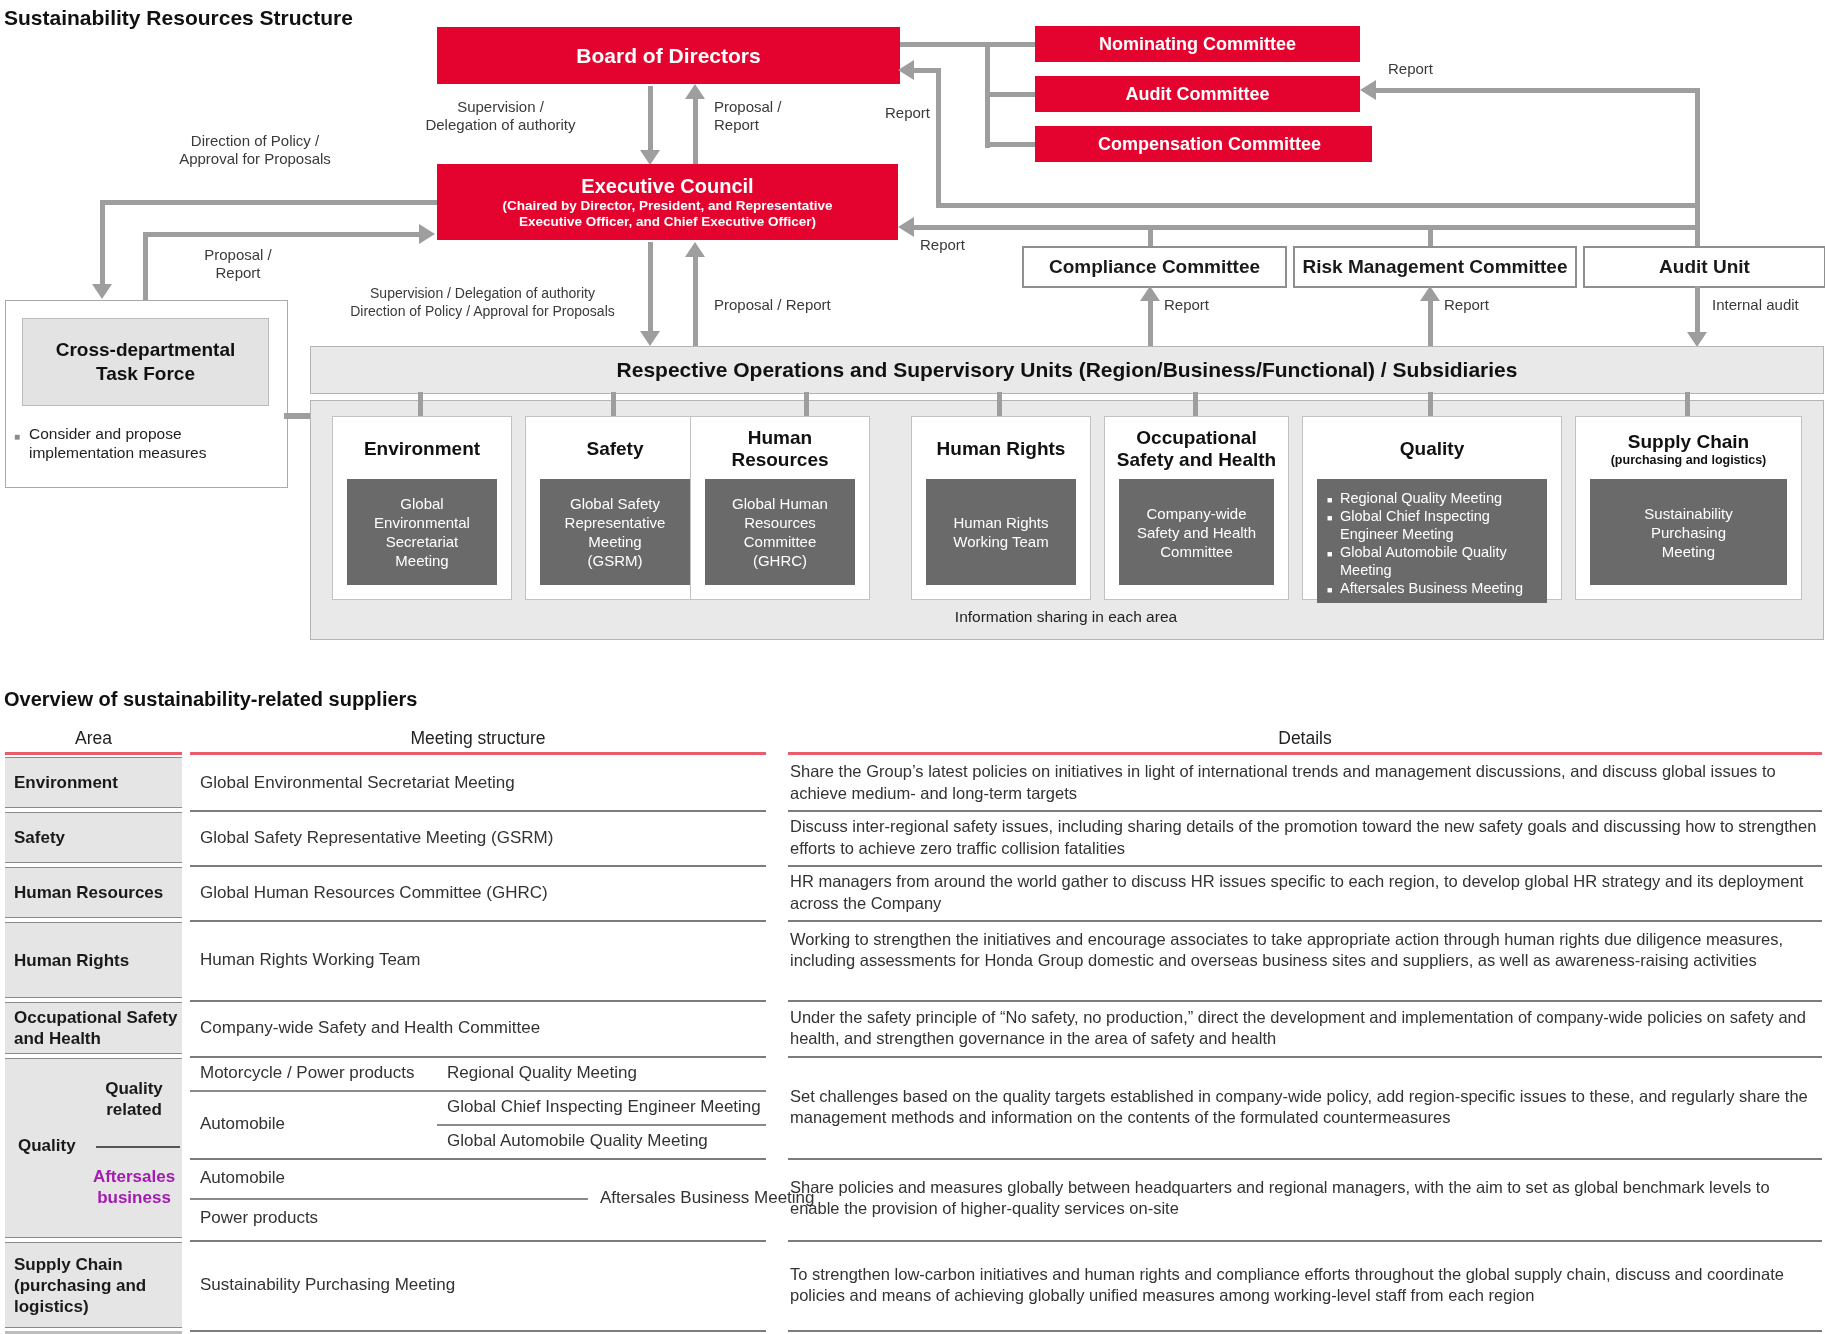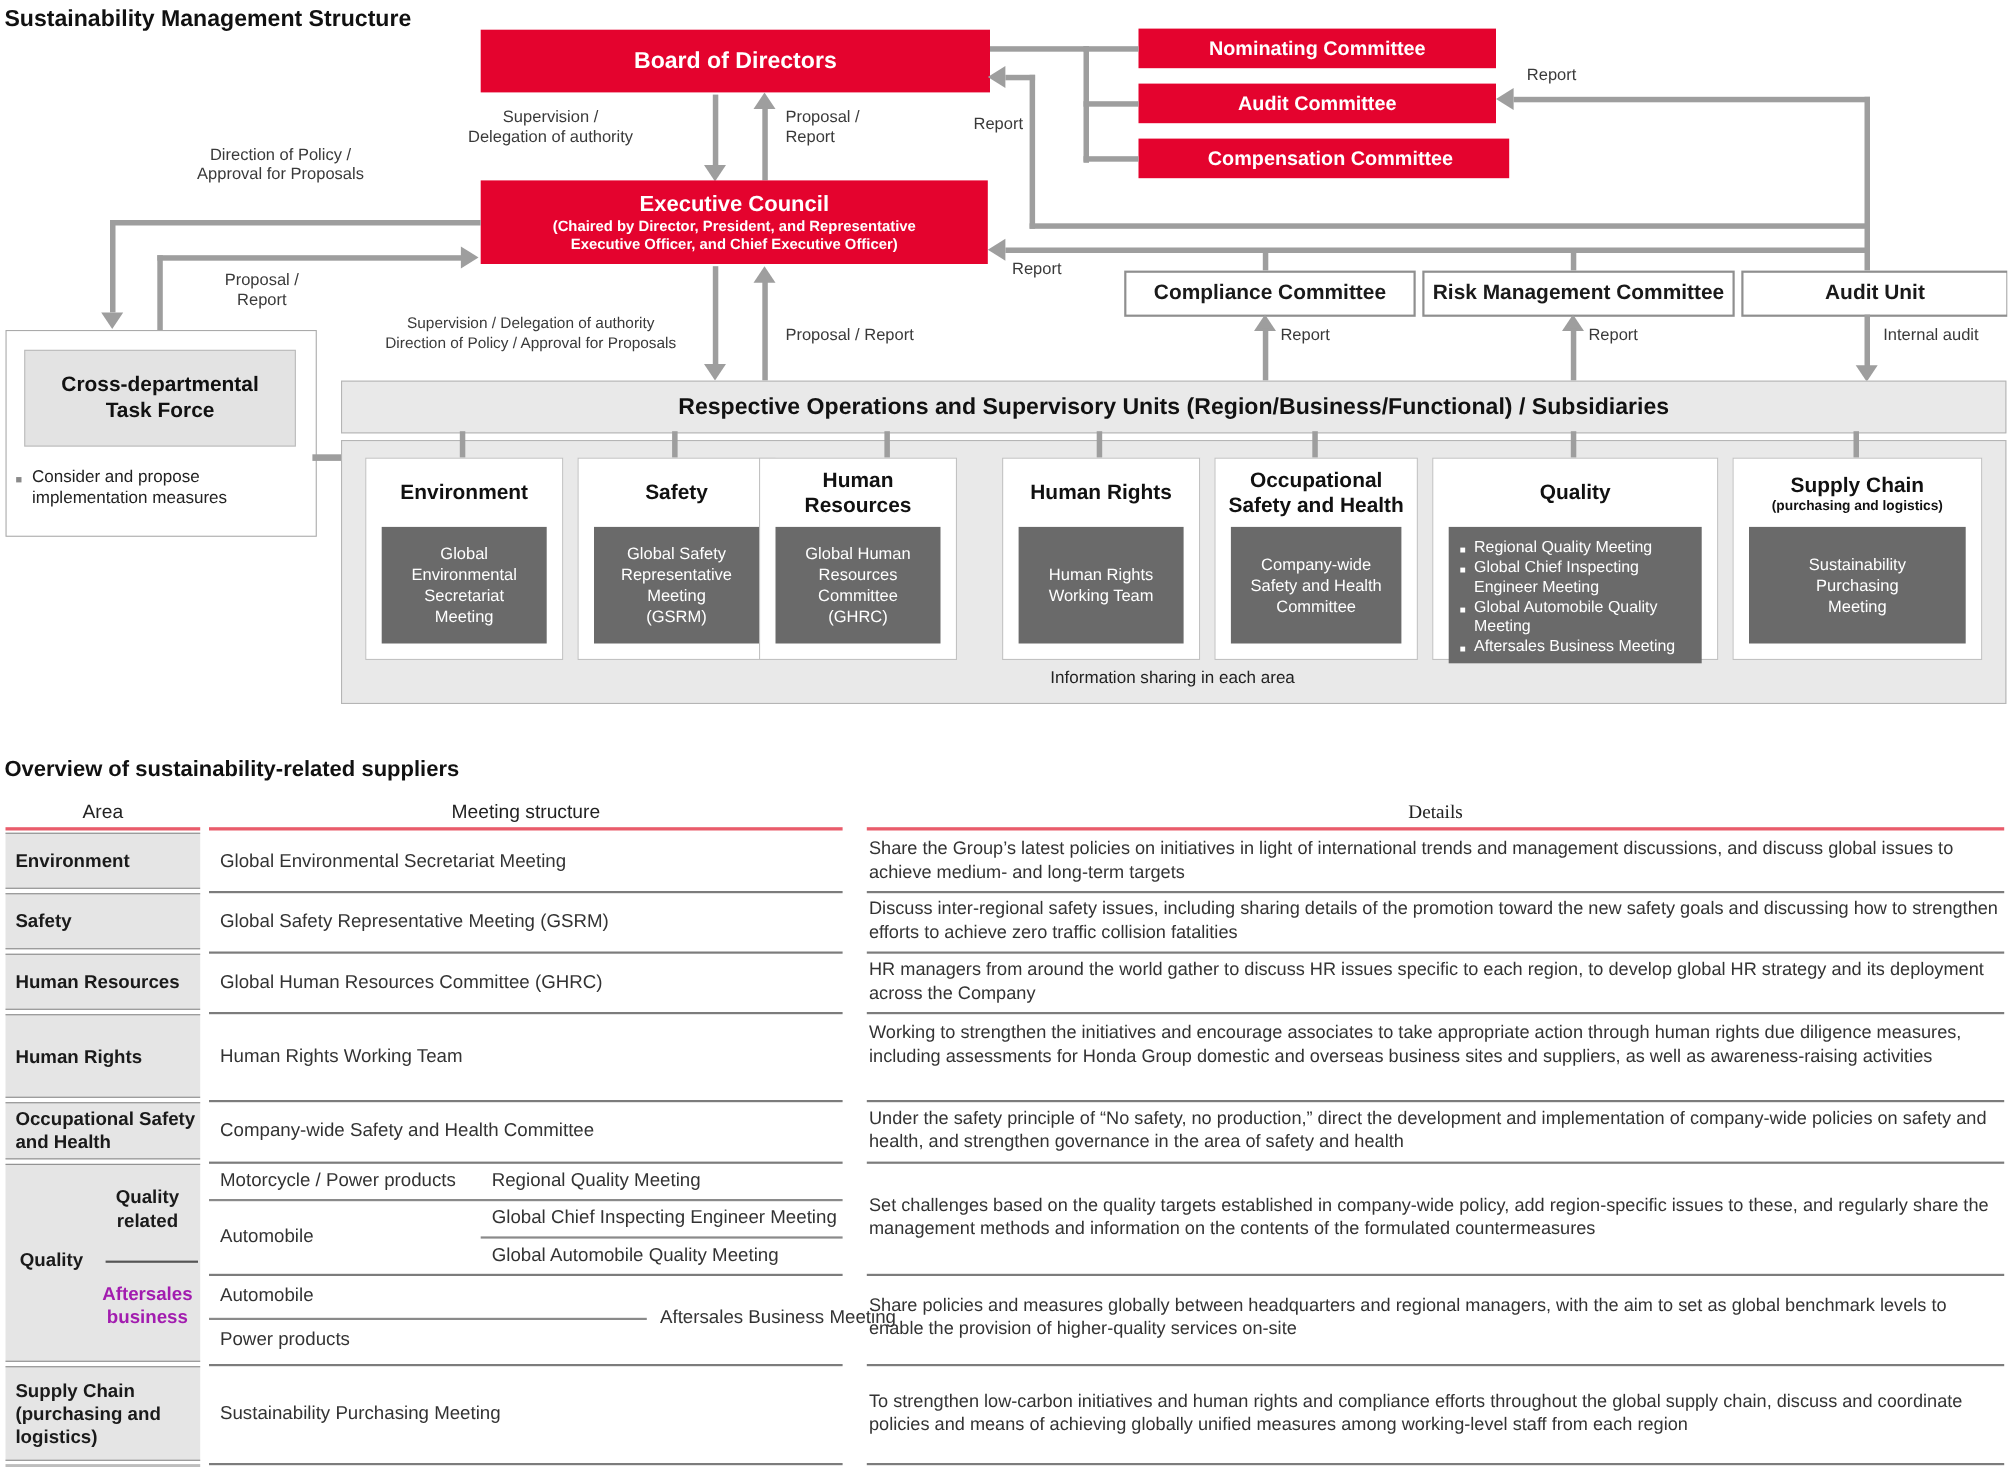--- a/index.html
+++ b/index.html
@@ -43,21 +43,21 @@
          font-size:17px;font-weight:600;color:#1a1a1a;line-height:21px;}
   .mcell{position:absolute;display:flex;align-items:center;font-size:17px;color:#333;}
   .dcell{position:absolute;display:flex;align-items:center;font-size:16.5px;color:#333;line-height:21.5px;}
   .thead{position:absolute;text-align:center;font-size:17.5px;color:#222;}
 </style>
 </head>
 <body>
 
 <div class="stage">
 
-  <div class="abs" style="left:4px;top:6px;font-size:21px;font-weight:bold;color:#111;">Sustainability Management Structure</div>
+  <div class="abs" style="left:4px;top:6px;font-size:21px;font-weight:bold;color:#111;">Sustainability Resources Structure</div>
 
   <div class="red-box" style="left:437px;top:27px;width:463px;height:57px;font-size:21px;">
     <span>Board of Directors</span>
   </div>
 
   <div class="red-box" style="left:1035px;top:26px;width:325px;height:36px;font-size:18px;">
     <span>Nominating Committee</span>
   </div>
   <div class="red-box" style="left:1035px;top:76px;width:325px;height:36px;font-size:18px;">
     <span>Audit Committee</span>
@@ -221,21 +221,21 @@
 Purchasing
 Meeting</div>
   </div>
 
   <div class="abs" style="left:310px;top:608px;width:1512px;text-align:center;font-size:15.5px;color:#222;">Information sharing in each area</div>
 
   <div class="abs" style="left:4px;top:688px;font-size:20px;font-weight:bold;color:#111;">Overview of sustainability-related suppliers</div>
 
   <div class="thead" style="left:5px;top:728px;width:177px;">Area</div>
   <div class="thead" style="left:190px;top:728px;width:576px;">Meeting structure</div>
-  <div class="thead" style="left:788px;top:728px;width:1034px;font-family:Liberation Serif, serif;">Details</div>
+  <div class="thead" style="left:788px;top:728px;width:1034px;">Details</div>
 
   <div class="redline" style="left:5px;top:752px;width:177px;"></div>
   <div class="redline" style="left:190px;top:752px;width:576px;"></div>
   <div class="redline" style="left:788px;top:752px;width:1034px;"></div>
 
   <div class="acell" style="left:5px;top:757px;width:177px;height:51px;">Environment</div>
   <div class="mcell" style="left:200px;top:755px;width:560px;height:55px;">Global Environmental Secretariat Meeting</div>
   <div class="dcell" style="left:790px;top:755px;width:1032px;height:55px;">Share the Group’s latest policies on initiatives in light of international trends and management discussions, and discuss global issues to achieve medium- and long-term targets</div>
   <div class="rowline" style="left:190px;top:810px;width:576px;"></div>
   <div class="rowline" style="left:788px;top:810px;width:1034px;"></div>

